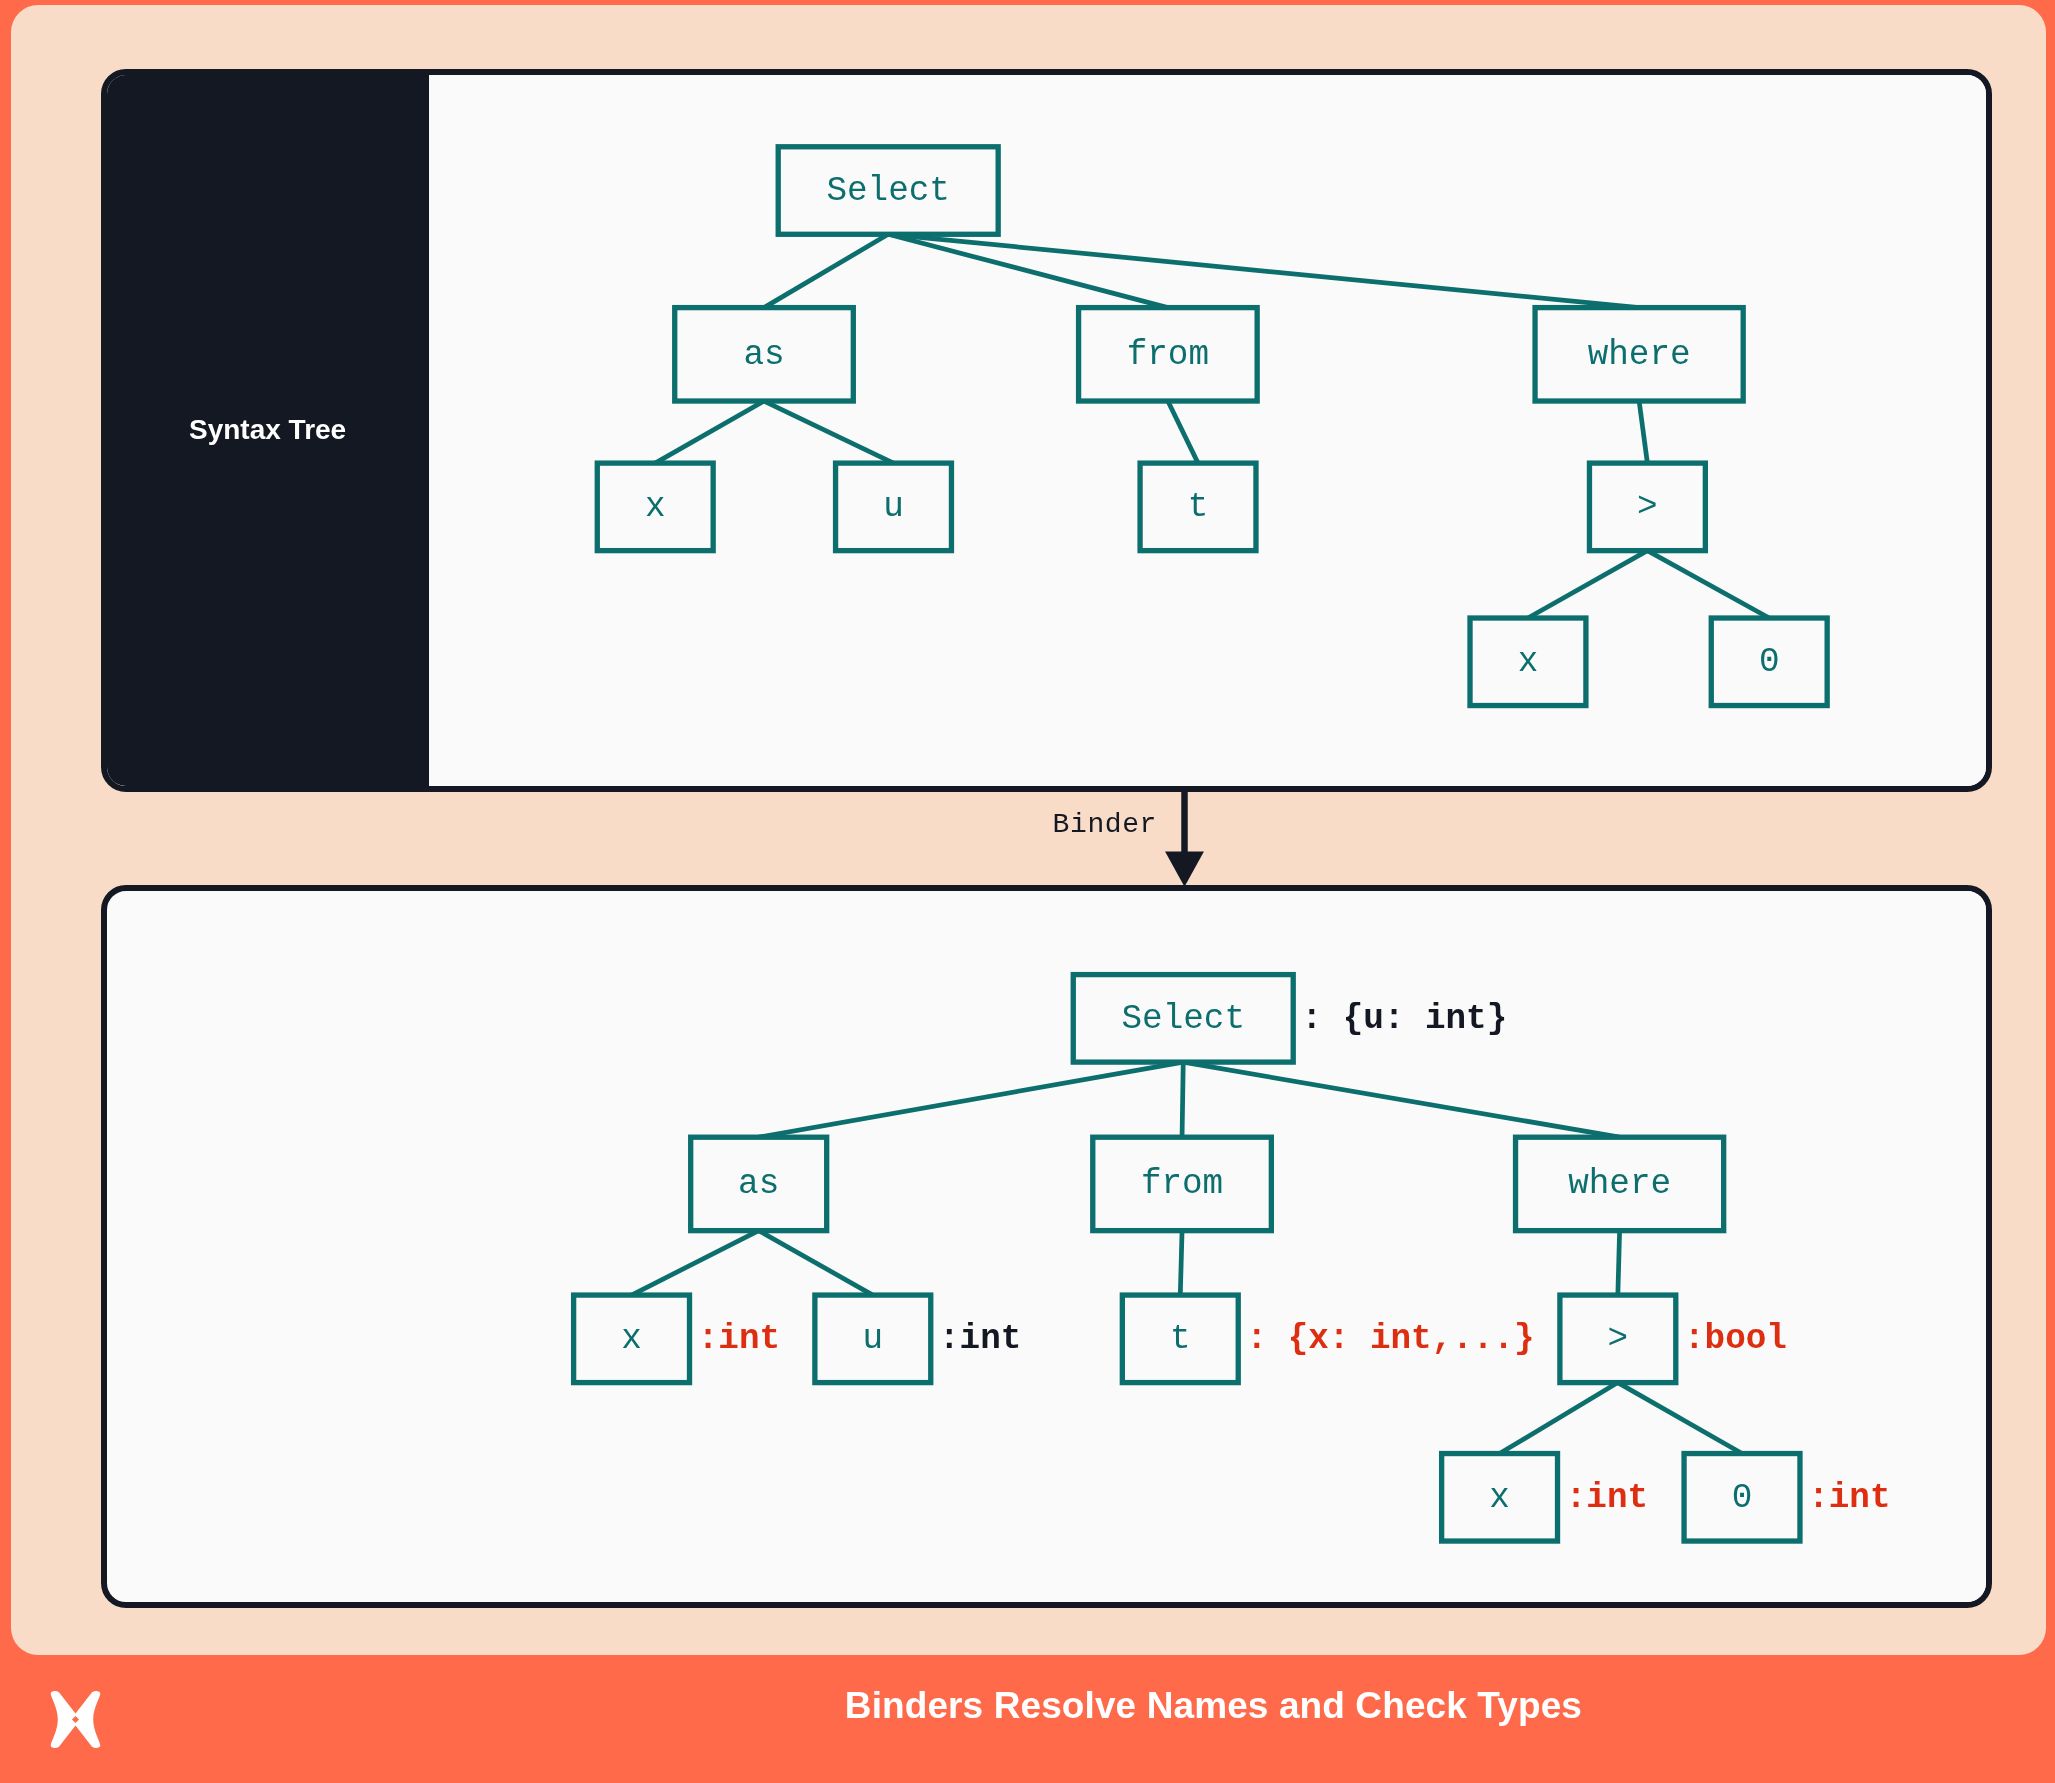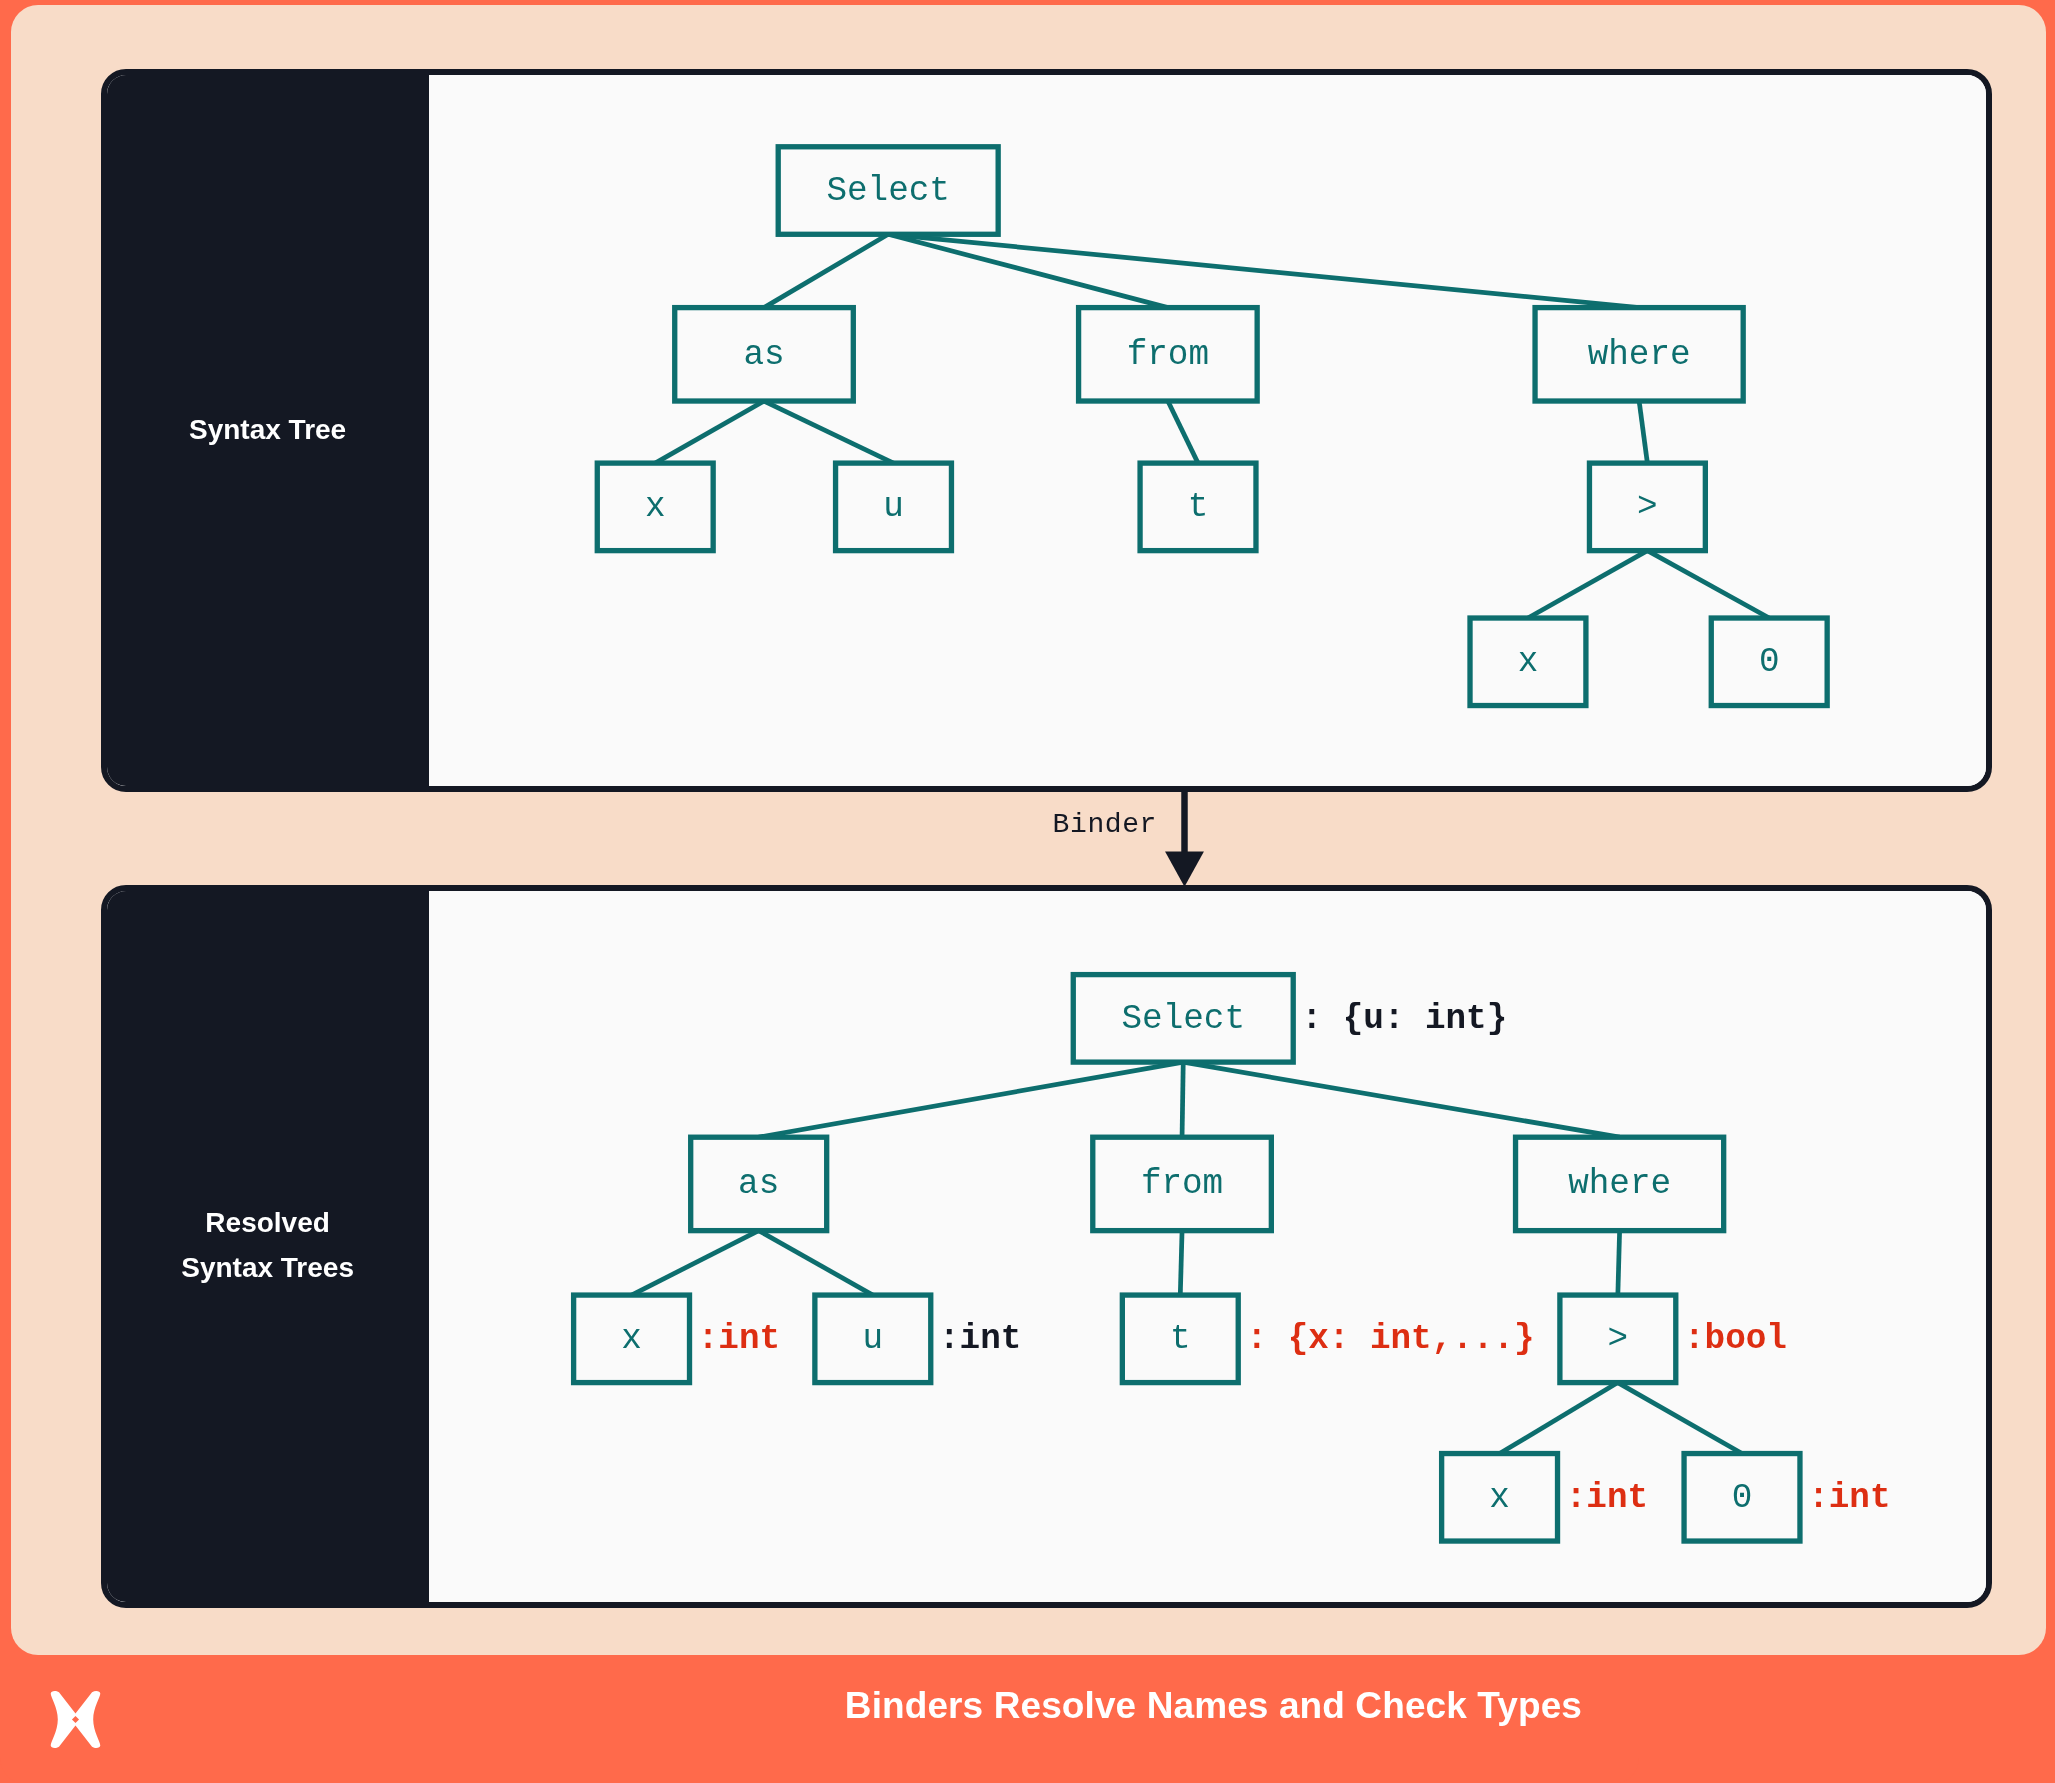--- a/index.html
+++ b/index.html
@@ -182,24 +182,20 @@
       </div>
     </div>
 
     <div class="binder-label">Binder</div>
     <svg class="binder-arrow" viewBox="0 0 90 164">
       <line x1="45" y1="0" x2="45" y2="120" stroke="#141823" stroke-width="11"></line>
       <polygon points="45,164 12,104 78,104" fill="#141823"></polygon>
     </svg>
 
     <div class="panel" id="panel-bottom">
-      <div class="panel-sidebar">
-        <div class="panel-sidebar-label">Resolved
-Syntax Trees</div>
-      </div>
       <div class="panel-canvas">
         <svg class="tree-svg" id="svg-bottom" width="1561" height="710" viewBox="0 0 2640 1200">
             <line x1="1235" y1="289" x2="517" y2="416" stroke="#0D6E6E" stroke-width="8" stroke-linecap="butt"></line>
             <line x1="1235" y1="289" x2="1233" y2="416" stroke="#0D6E6E" stroke-width="8" stroke-linecap="butt"></line>
             <line x1="1235" y1="289" x2="1973" y2="416" stroke="#0D6E6E" stroke-width="8" stroke-linecap="butt"></line>
             <line x1="517" y1="574" x2="302" y2="683" stroke="#0D6E6E" stroke-width="8" stroke-linecap="butt"></line>
             <line x1="517" y1="574" x2="710" y2="683" stroke="#0D6E6E" stroke-width="8" stroke-linecap="butt"></line>
             <line x1="1233" y1="574" x2="1230" y2="683" stroke="#0D6E6E" stroke-width="8" stroke-linecap="butt"></line>
             <line x1="1973" y1="574" x2="1970" y2="683" stroke="#0D6E6E" stroke-width="8" stroke-linecap="butt"></line>
             <line x1="1970" y1="831" x2="1770" y2="951" stroke="#0D6E6E" stroke-width="8" stroke-linecap="butt"></line>

